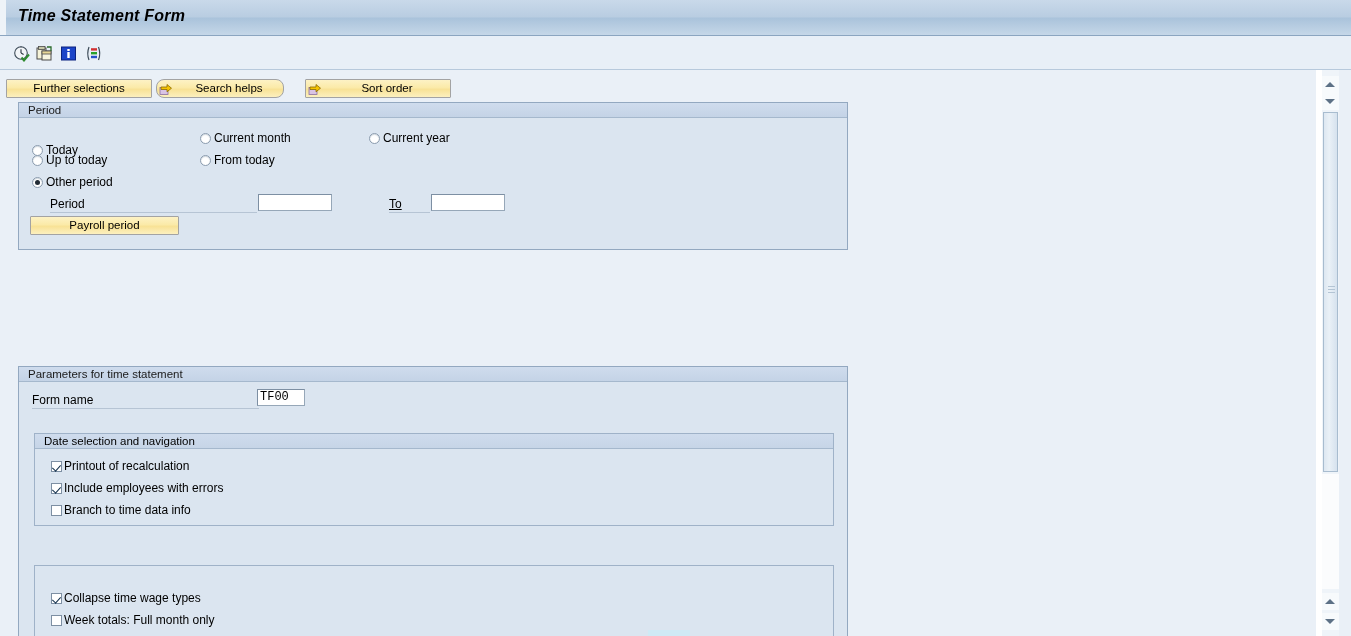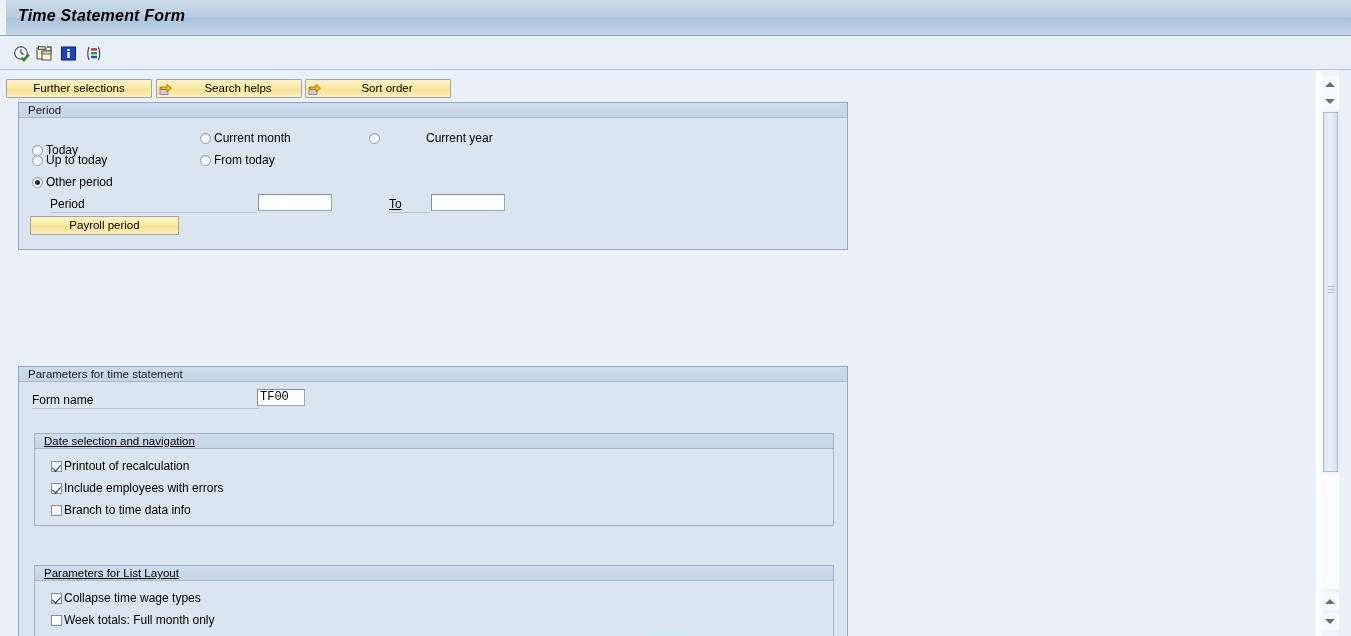--- a/index.html
+++ b/index.html
@@ -140,21 +140,20 @@
     position: absolute;
     left: 0; top: 0;
     height: 15px; width: 100%;
     background: linear-gradient(to bottom, #cfdced 0%, #c6d5e7 100%);
     border-bottom: 1px solid #a5b8cd;
     box-sizing: border-box;
     font-size: 11.5px;
     line-height: 14px;
     padding-left: 9px;
     white-space: nowrap;
-    text-decoration: underline;
   }
 
   
   .radio-row {
     position: absolute;
     display: flex;
     align-items: center;
     cursor: pointer;
     white-space: nowrap;
   }
@@ -363,21 +362,21 @@
   </div>
 
   <div class="watermark">© www.tutorialkart.com</div>
 </div>
 
 <div id="workarea">
 
   <div id="buttonrow">
     <div class="sapbtn" style="left:0px; width:146px;">Further selections</div>
 
-    <div class="sapbtn withicon" style="left:150px; width:146px;">
+    <div class="sapbtn withicon" style="left:150px; width:128px;border-radius:8px;">
       <span class="btn-arrow-icon">
         <svg width="15" height="15" viewBox="0 0 15 15">
           <rect x="1" y="6.5" width="8" height="7" fill="#d9c3e4" stroke="#8a6fa0" stroke-width="0.8"></rect>
           <path d="M2 6 L8 6 L8 3.5 L12.5 7.2 L8 10.8 L8 8.5 L2 8.5 Z" fill="#f5c400" stroke="#8a6a00" stroke-width="0.8"></path>
         </svg>
       </span>
       <span>Search helps</span>
     </div>
 
     <div class="sapbtn withicon" style="left:299px; width:146px;">
@@ -395,21 +394,21 @@
     <div class="panel-head">Period</div>
 
     <div class="radio-row" style="left:13px; top:40px;">
       <span class="radio-mark"></span>
       <span class="radio-label">Today</span>
     </div>
     <div class="radio-row" style="left:181px; top:28px;">
       <span class="radio-mark"></span>
       <span class="radio-label">Current month</span>
     </div>
-    <div class="radio-row" style="left:350px; top:28px;gap:43px;">
+    <div class="radio-row" style="left:350px; top:28px;">
       <span class="radio-mark"></span>
       <span class="radio-label">Current year</span>
     </div>
 
     <div class="radio-row" style="left:13px; top:50px;">
       <span class="radio-mark"></span>
       <span class="radio-label">Up to today</span>
     </div>
     <div class="radio-row" style="left:181px; top:50px;">
       <span class="radio-mark"></span>
@@ -448,21 +447,20 @@
         <span class="cb-mark on"></span>
         <span class="cb-label">Include employees with errors</span>
       </div>
       <div class="cb-row" style="left:16px; top:69px;">
         <span class="cb-mark"></span>
         <span class="cb-label">Branch to time data info</span>
       </div>
     </div>
 
     <div class="subpanel" style="left:15px; top:198px; width:800px; height:82px;">
-      <div class="panel-head">Parameters for List Layout</div>
 
       <div class="cb-row" style="left:16px; top:25px;">
         <span class="cb-mark on"></span>
         <span class="cb-label">Collapse time wage types</span>
       </div>
       <div class="cb-row" style="left:16px; top:47px;">
         <span class="cb-mark"></span>
         <span class="cb-label">Week totals: Full month only</span>
       </div>
     </div>

